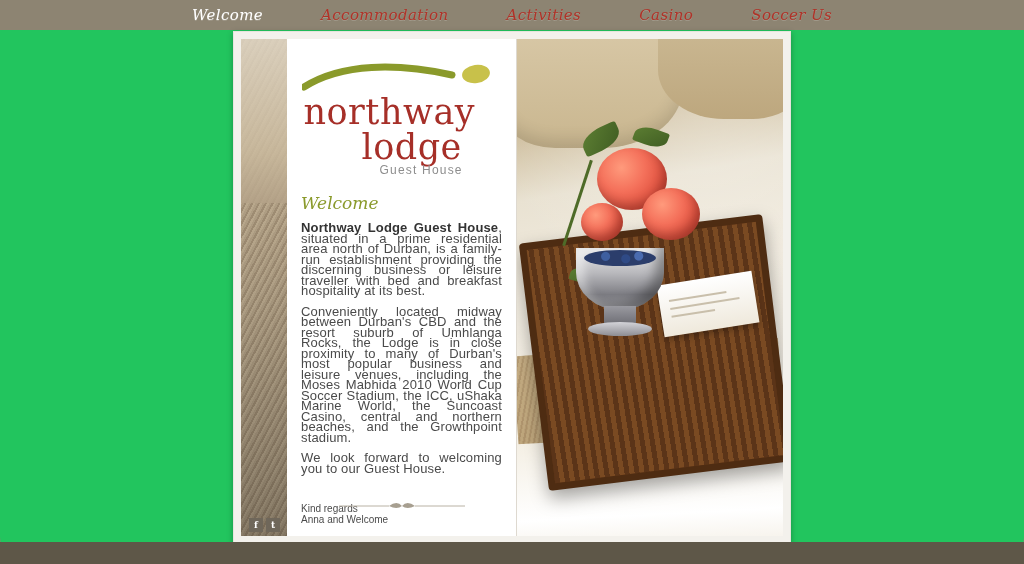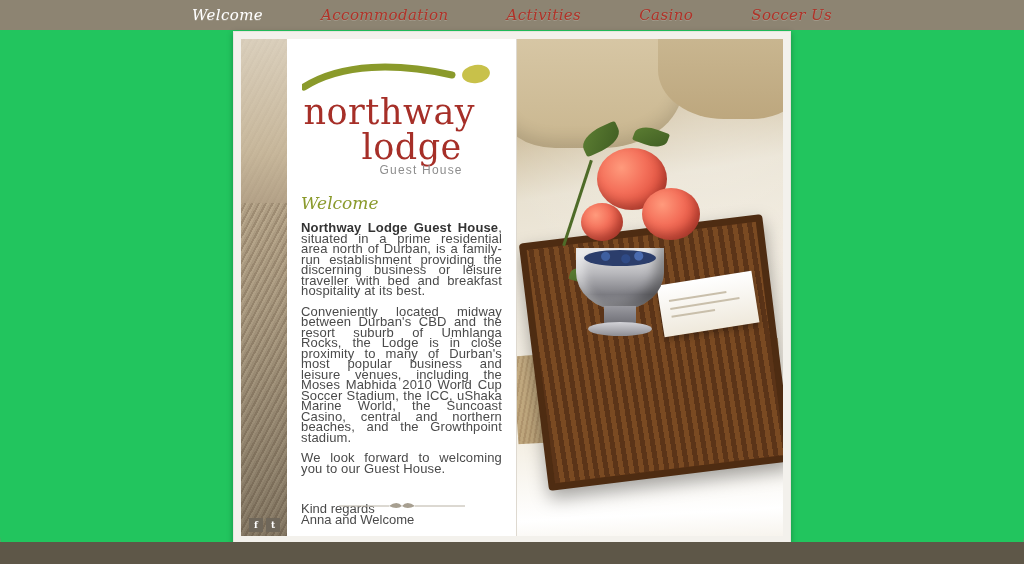--- a/index.html
+++ b/index.html
@@ -179,21 +179,21 @@
     color: #4a4a4a;
     text-align: justify;
     margin: 0 0 10px 0;
     letter-spacing: 0.15px;
   }
   .para strong {
     color: #333;
     font-weight: bold;
   }
   .signoff {
-    font-size: 13px;
+    font-size: 10px;
     line-height: 10.5px;
     color: #4a4a4a;
     margin: 30px 0 0 0;
   }
 
   
   .divider {
     position: absolute;
     left: 50%;
     transform: translateX(-50%);

